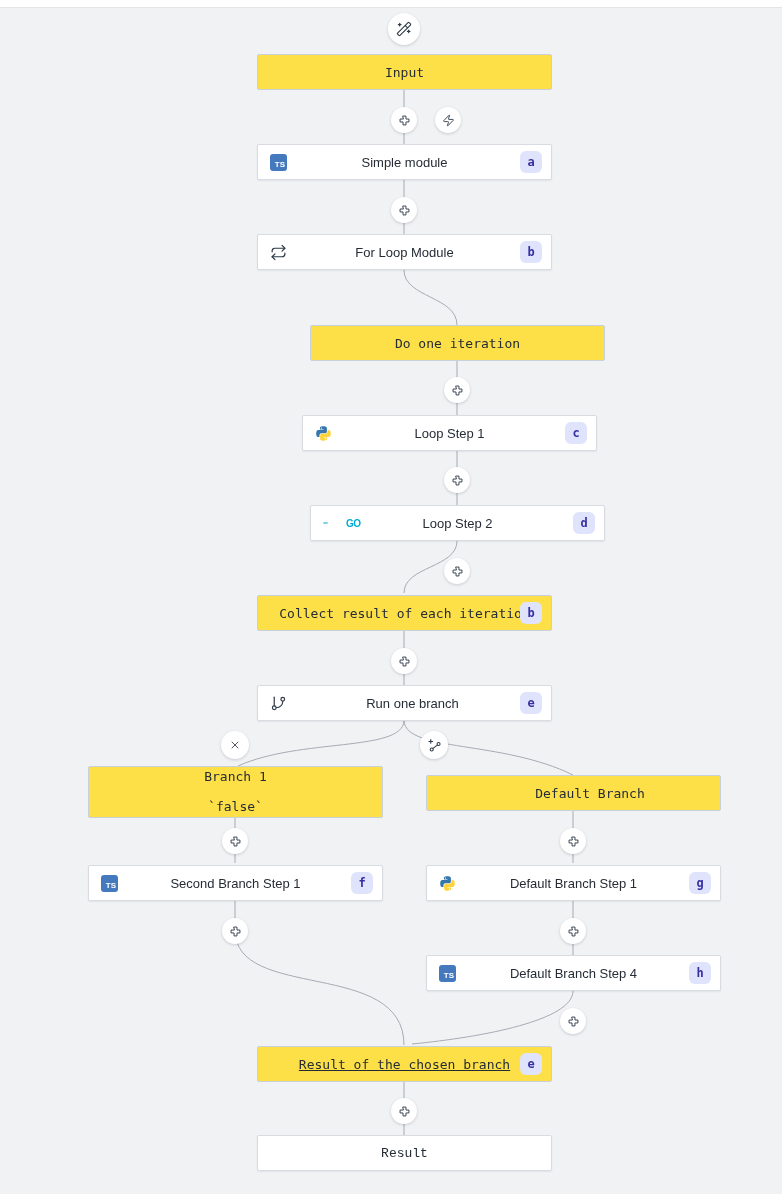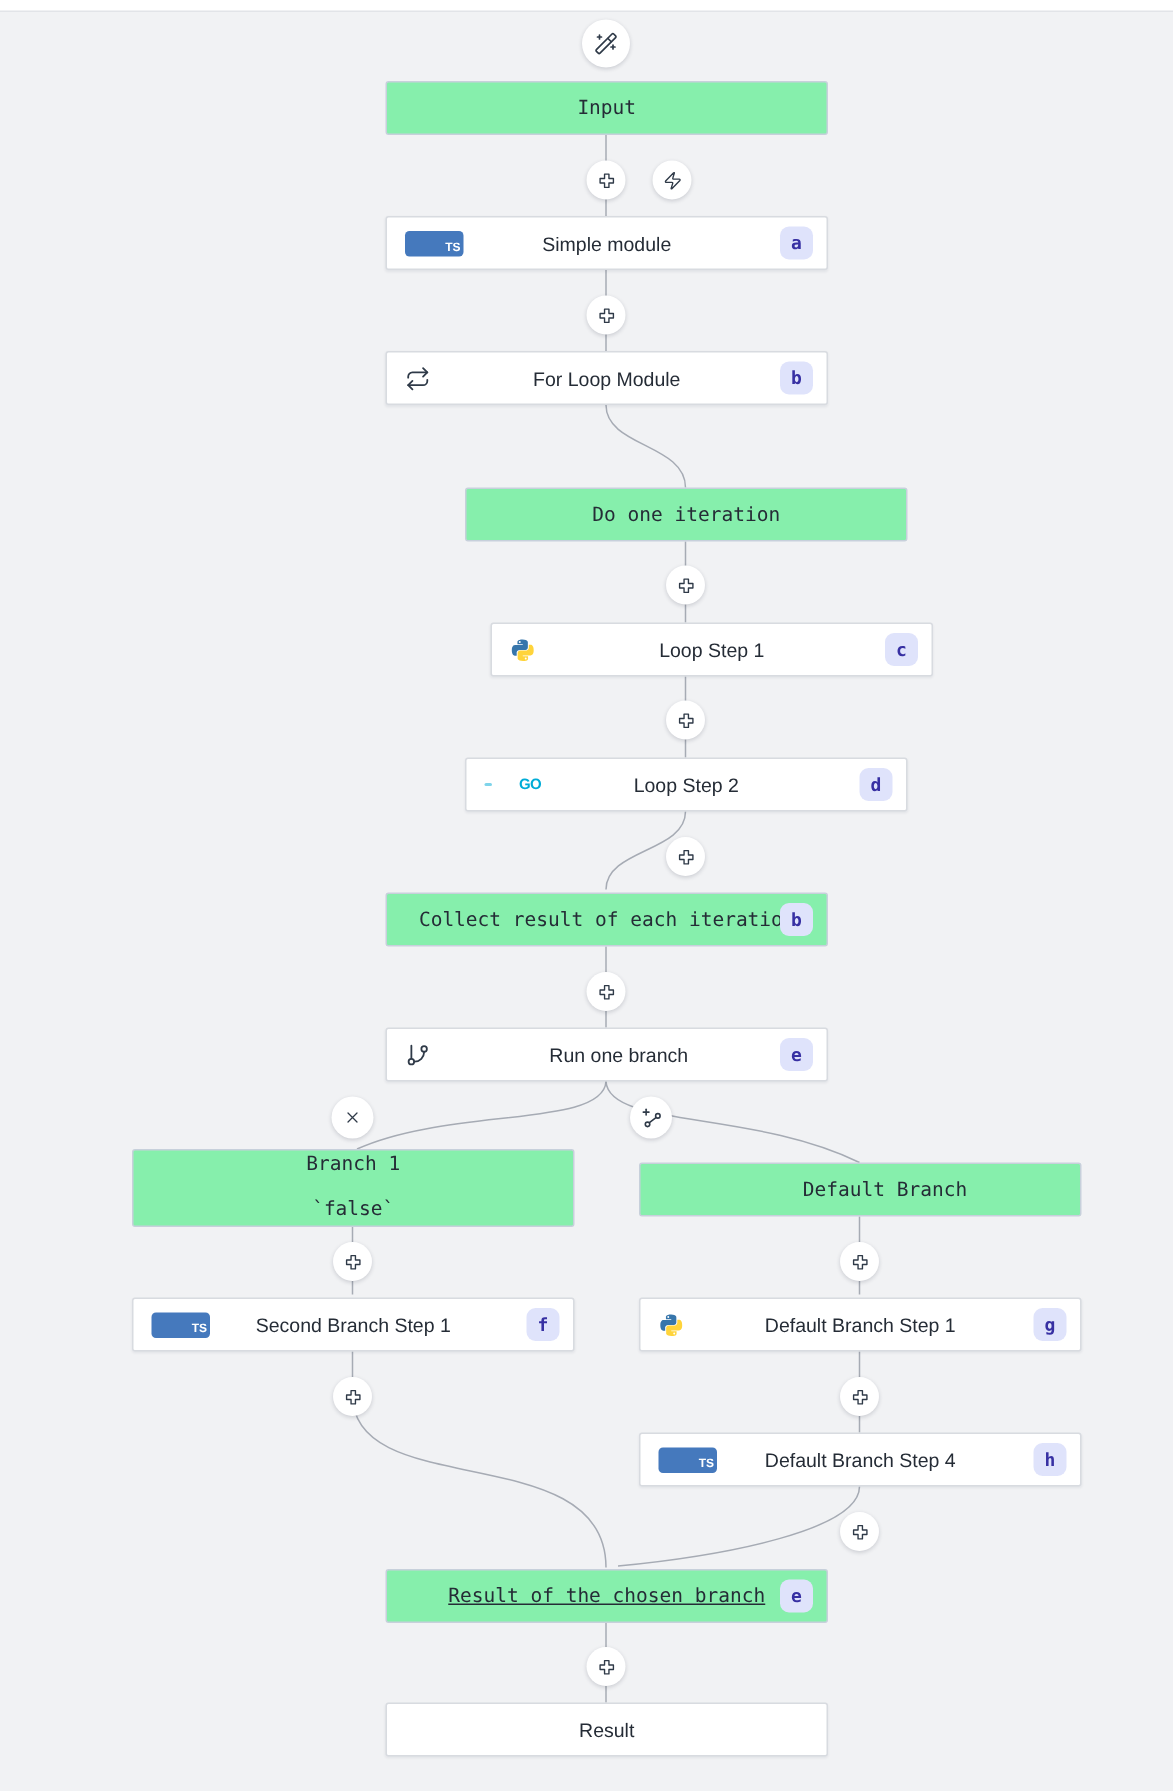--- a/index.html
+++ b/index.html
@@ -14,29 +14,29 @@
   }
   svg.edges{position:absolute;left:0;top:0;z-index:0;}
   .edge{fill:none;stroke:#a6abb4;stroke-width:1;}
 
   .node{
     position:absolute;width:295px;height:36px;z-index:1;box-sizing:border-box;
     display:flex;align-items:center;justify-content:center;
     border-radius:2px;font-size:13px;color:#252c36;cursor:pointer;
   }
   .node.virtual{
-    background:#86efac;border:1px solid #c7d0db;
+    background:#fde047;border:1px solid #c7d0db;
     font-family:"DejaVu Sans Mono","Liberation Mono",monospace;
   }
   .node.step{
     background:#ffffff;border:1px solid #d8dbe0;
     box-shadow:0 1px 2px rgba(20,30,50,0.07);
     font-family:"Liberation Sans","DejaVu Sans",sans-serif;
   }
-  .node.mono{font-family:Liberation Sans, sans-serif;}
+  .node.mono{font-family:Liberation Mono, monospace;}
   .node.two-line{height:52px;flex-direction:column;line-height:18px;gap:12px;}
   .node .leading-icon{position:absolute;left:12px;display:flex;align-items:center;}
   .node .badge{
     position:absolute;right:9px;top:50%;transform:translateY(-50%);
     min-width:22px;height:22px;box-sizing:border-box;padding:0 5px;
     display:flex;align-items:center;justify-content:center;
     background:#dfe3fb;color:#3730a3;border-radius:6px;
     font-family:"DejaVu Sans Mono","Liberation Mono",monospace;
     font-weight:bold;font-size:12px;
   }
@@ -45,21 +45,21 @@
   .circle-btn{
     position:absolute;z-index:2;background:#ffffff;border-radius:50%;
     display:flex;align-items:center;justify-content:center;cursor:pointer;
     box-shadow:0 1px 3px rgba(20,30,50,0.18);
   }
   .circle-btn.sz26{width:26px;height:26px;}
   .circle-btn.sz28{width:28px;height:28px;}
   .circle-btn.sz32{width:32px;height:32px;}
 
   .ts-chip{
-    width:39px;height:17px;border-radius:3px;background:#4579bd;
+    width:17px;height:17px;border-radius:3px;background:#4579bd;
     color:#ffffff;font-weight:bold;font-size:8px;
     display:flex;align-items:flex-end;justify-content:flex-end;
     padding:0 2px 1.5px 0;box-sizing:border-box;
     font-family:"Liberation Sans",sans-serif;
   }
   .go-chip{
     display:flex;align-items:center;gap:18px;color:#00acd7;
     font-weight:bold;font-size:10px;font-style:normal;
     font-family:"Liberation Sans",sans-serif;letter-spacing:-0.5px;
   }
@@ -122,21 +122,21 @@
     </svg>
   </span>
   <span>For Loop Module</span>
   <span class="badge">b</span>
 </div>
 
 <div class="node virtual" style="left:310px;top:325px;">
   <span>Do one iteration</span>
 </div>
 
-<div class="node step" style="left:327px;top:415px;">
+<div class="node step" style="left:302px;top:415px;">
   <span class="leading-icon">
     <svg width="17" height="17" viewBox="0 0 24 24">
       <path fill="#3776ab" d="M11.9 1.8c-5.2 0-4.9 2.3-4.9 2.3v2.3h5v.7H5s-3.3-.4-3.3 4.9 2.9 5.1 2.9 5.1h1.7v-2.4s-.1-2.9 2.9-2.9h4.9s2.7.1 2.7-2.6V4.6s.4-2.8-5-2.8zM9.2 3.4a.9.9 0 1 1 0 1.8.9.9 0 0 1 0-1.8z"></path>
       <path fill="#ffd43b" d="M12.1 22.2c5.2 0 4.9-2.3 4.9-2.3v-2.3h-5v-.7h7s3.3.4 3.3-4.9-2.9-5.1-2.9-5.1h-1.7v2.4s.1 2.9-2.9 2.9h-4.9s-2.7-.1-2.7 2.6v4.6s-.4 2.8 5 2.8zm2.7-1.6a.9.9 0 1 1 0-1.8.9.9 0 0 1 0 1.8z"></path>
     </svg>
   </span>
   <span>Loop Step 1</span>
   <span class="badge">c</span>
 </div>
 

